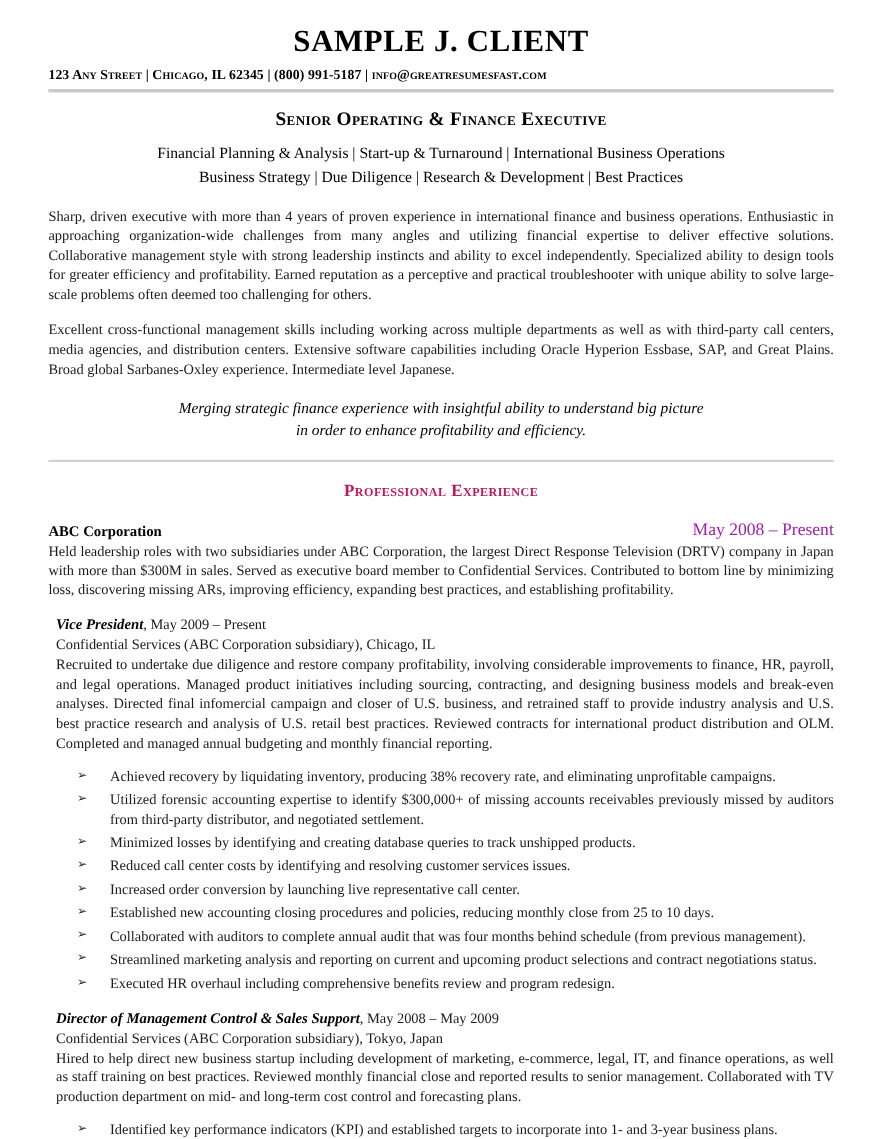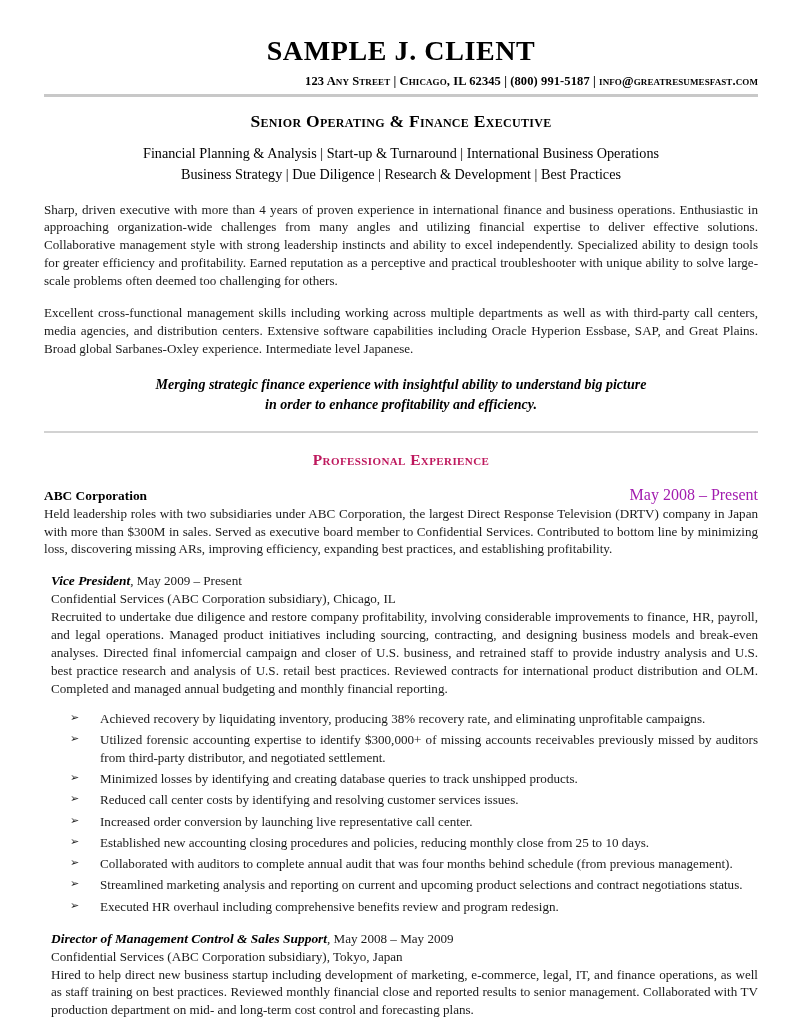--- a/index.html
+++ b/index.html
@@ -6,40 +6,40 @@
     margin: 0;
     padding: 0;
     background: #ffffff;
   }
   .page {
     position: relative;
     width: 800px;
     height: 1035px;
     background: #ffffff;
     box-sizing: border-box;
-    padding: 32px 42px 20px 44px;
+    padding: 19px 42px 20px 44px;
     font-family: "Liberation Serif", "DejaVu Serif", serif;
     color: #1a1a1a;
     overflow: hidden;
   }
 
   
   .name {
     text-align: center;
     font-family: "Liberation Serif", "DejaVu Serif", serif;
     font-variant: small-caps;
     font-weight: bold;
     font-size: 28px;
     letter-spacing: 0.6px;
     line-height: 1.05;
     margin: 4px 0 0 0;
     color: #000000;
   }
   .contact {
-    text-align: right;
+    text-align: left;
     font-variant: small-caps;
     font-weight: bold;
     font-size: 12.5px;
     letter-spacing: 0.1px;
     margin: 9px 0 0 0;
     color: #000000;
     white-space: nowrap;
   }
   .rule {
     height: 3px;
@@ -78,21 +78,21 @@
     line-height: 1.365;
     margin: 16px 0 0 0;
     color: #1a1a1a;
     hyphens: none;
   }
   .para.tight { margin-top: 14px; }
 
   .tagline {
     text-align: center;
     font-style: italic;
-    font-weight: bold;
+    font-weight: normal;
     font-size: 14px;
     line-height: 1.4;
     margin: 18px 0 0 0;
     color: #000000;
   }
 
   .divider-wrap { margin-top: 16px; }
 
   
   .section-head {

